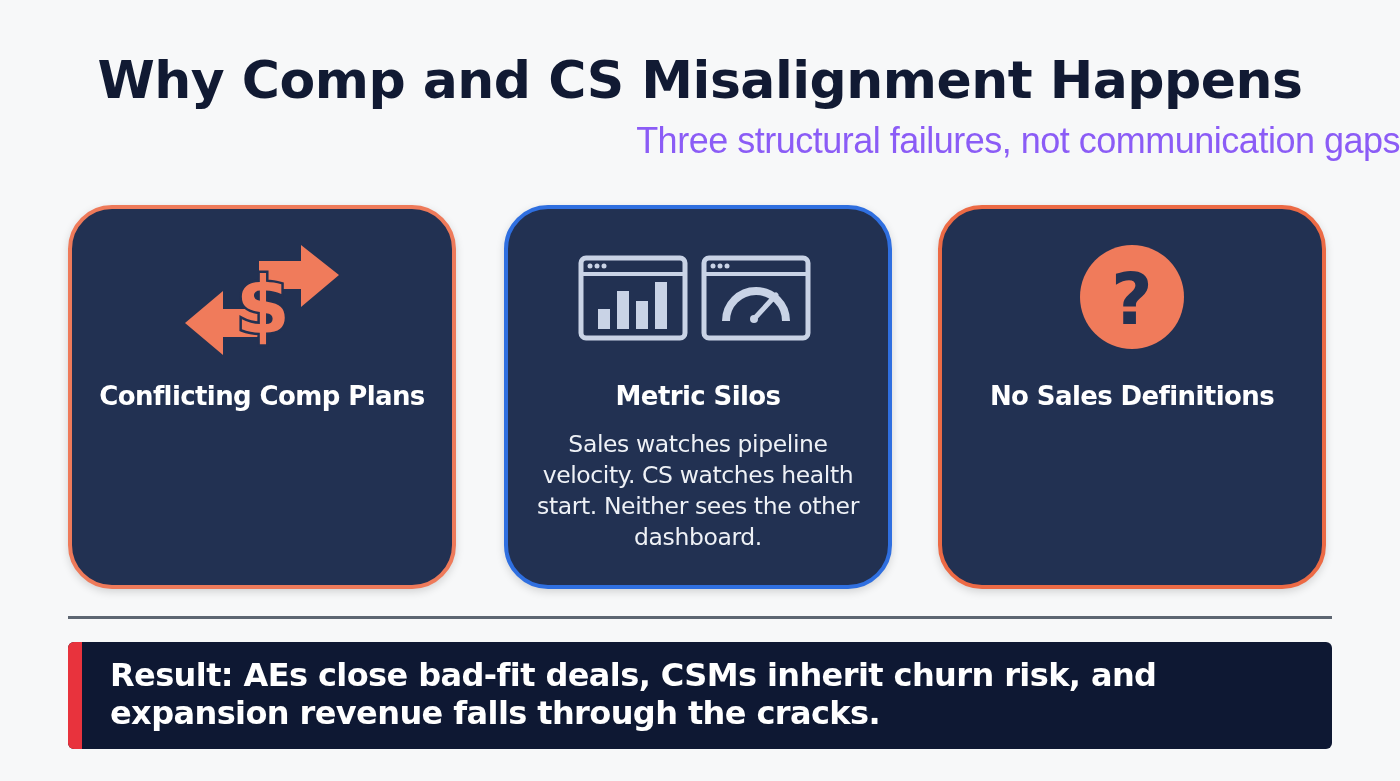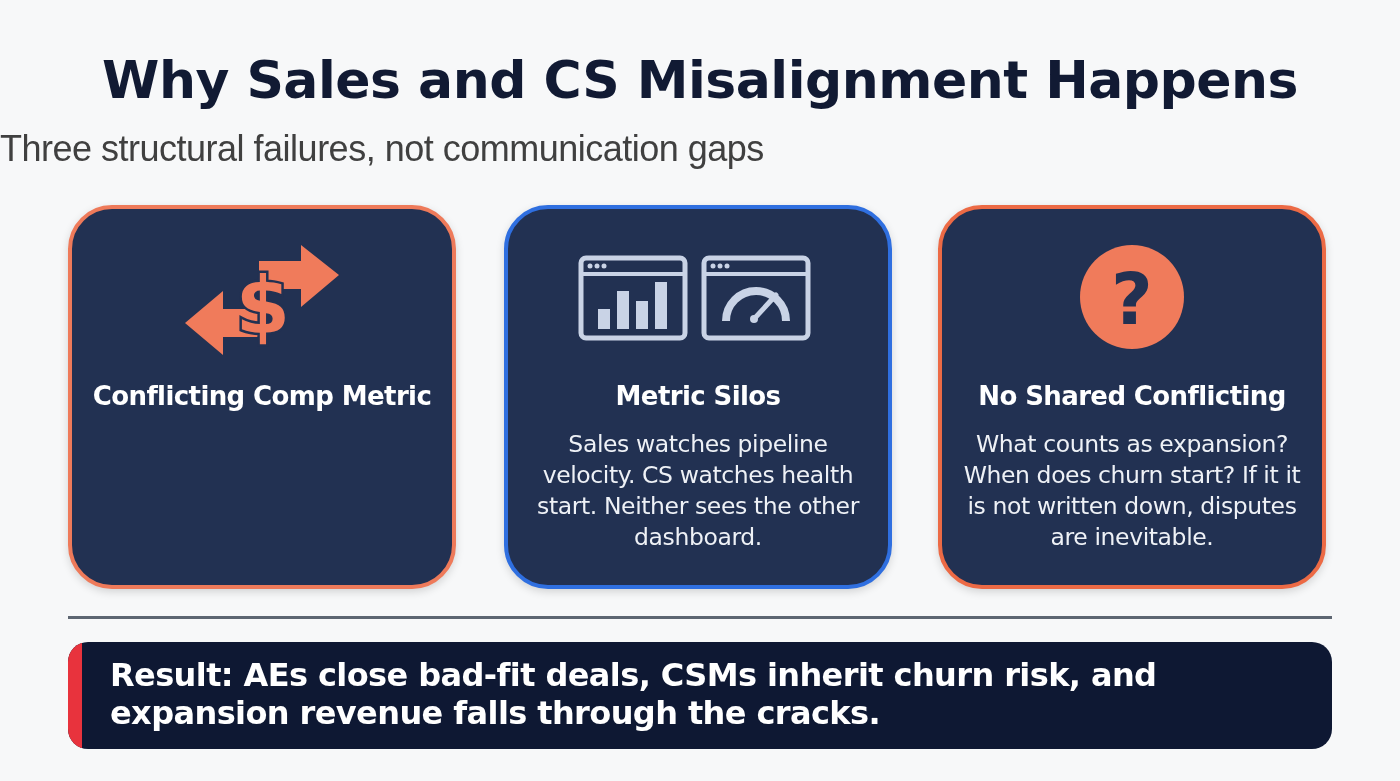--- a/index.html
+++ b/index.html
@@ -8,22 +8,22 @@
     background:#f7f8f9;
     font-family:"Liberation Sans", "DejaVu Sans", sans-serif;
     position:relative;
   }
   .title {
     position:absolute; left:0; top:50px; width:1400px; text-align:center;
     font-size:52px; font-weight:bold; color:#111a33; letter-spacing:-0.5px;
     font-family:"DejaVu Sans", sans-serif;
   }
   .subtitle {
-    position:absolute; left:0; top:128px; width:1400px; text-align:left;
-    font-size:36px; color:#404040; letter-spacing:-0.5px;
+    position:absolute; left:0; top:120px; width:1400px; text-align:right;
+    font-size:36px; color:#8b5cf6; letter-spacing:-0.5px;
   }
   .card {
     position:absolute; top:205px; width:388px; height:384px;
     box-sizing:border-box;
     background:#223152; border-radius:44px;
     border:4px solid #ee7a5a;
     box-shadow:0 3px 8px rgba(0,0,0,0.15);
   }
   .card.blue { border-color:#2f6fe0; }
   .card.red { border-color:#ec6a45; }
@@ -37,44 +37,44 @@
     position:absolute; left:20px; right:20px; top:220px; text-align:center;
     color:#eef1f6; font-size:23.5px; line-height:31px;
     font-family:"DejaVu Sans", sans-serif; letter-spacing:-0.4px;
   }
   .divider {
     position:absolute; left:68px; top:616px; width:1264px; height:3px;
     background:#5d6672;
   }
   .result {
     position:absolute; left:68px; top:642px; width:1264px; height:107px;
-    background:#0e1833; border-radius:20px; overflow:hidden;
+    background:#0e1833; border-radius:6px; overflow:hidden;
   }
   .result .accent { position:absolute; left:0; top:0; bottom:0; width:14px; background:#e8333d; }
   .result .result-text {
     position:absolute; left:42px; top:14px; right:40px;
     color:#ffffff; font-size:32px; font-weight:bold; line-height:38px;
     font-family:"DejaVu Sans", sans-serif; letter-spacing:-0.6px;
   }
 </style>
 </head>
 <body>
 
-<div class="title">Why Sales and CS Misalignment Happens</div>
+<div class="title">Why Comp and CS Misalignment Happens</div>
 <div class="subtitle">Three structural failures, not communication gaps</div>
 
 <div class="card" style="left:68px;">
   <div class="icon">
     <svg width="170" height="110" viewBox="0 0 170 110">
       <polygon points="8,78 46,46 46,64 90,64 90,92 46,92 46,110" fill="#f07b5b"></polygon>
       <polygon points="162,30 124,0 124,16 82,16 82,44 124,44 124,62" fill="#f07b5b"></polygon>
       <text x="86" y="88" text-anchor="middle" font-size="78" font-weight="bold" fill="#f07b5b" stroke="#223152" stroke-width="5" paint-order="stroke" font-family="DejaVu Sans, sans-serif">$</text>
     </svg>
   </div>
-  <div class="card-title">Conflicting Comp Metric</div>
+  <div class="card-title">Conflicting Comp Plans</div>
 </div>
 
 <div class="card blue" style="left:504px;padding-left:48px;">
   <div class="icon">
     <svg width="240" height="90" viewBox="0 0 240 90">
       <g>
         <rect x="3" y="3" width="104" height="80" rx="5" fill="none" stroke="#c9d3e6" stroke-width="5"></rect>
         <line x1="3" y1="19" x2="107" y2="19" stroke="#c9d3e6" stroke-width="4"></line>
         <circle cx="12" cy="11" r="2.5" fill="#c9d3e6"></circle>
           <circle cx="19" cy="11" r="2.5" fill="#c9d3e6"></circle>
@@ -100,22 +100,21 @@
   <div class="card-body">Sales watches pipeline velocity. CS watches health start. Neither sees the other dashboard.</div>
 </div>
 
 <div class="card red" style="left:938px;">
   <div class="icon">
     <svg width="110" height="110" viewBox="0 0 110 110">
       <circle cx="55" cy="52" r="52" fill="#f07b5b"></circle>
       <text x="55" y="79" text-anchor="middle" font-size="72" font-weight="bold" fill="#223152" font-family="DejaVu Sans, sans-serif">?</text>
     </svg>
   </div>
-  <div class="card-title">No Shared Conflicting</div>
-  <div class="card-body">What counts as expansion? When does churn start? If it it is not written down, disputes are inevitable.</div>
+  <div class="card-title">No Sales Definitions</div>
 </div>
 
 <div class="divider"></div>
 
 <div class="result">
   <div class="accent"></div>
   <div class="result-text">Result: AEs close bad-fit deals, CSMs inherit churn risk, and expansion revenue falls through the cracks.</div>
 </div>
 
 </body></html>

